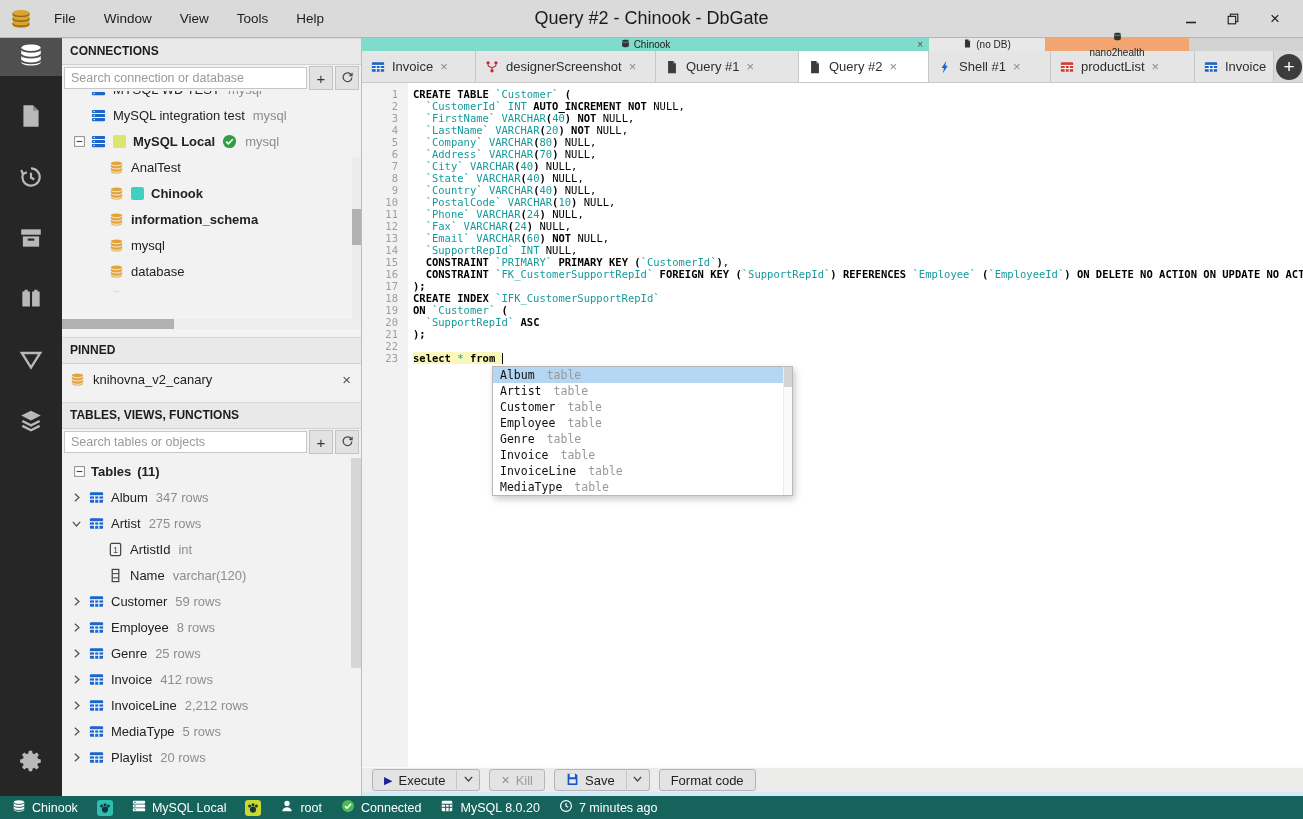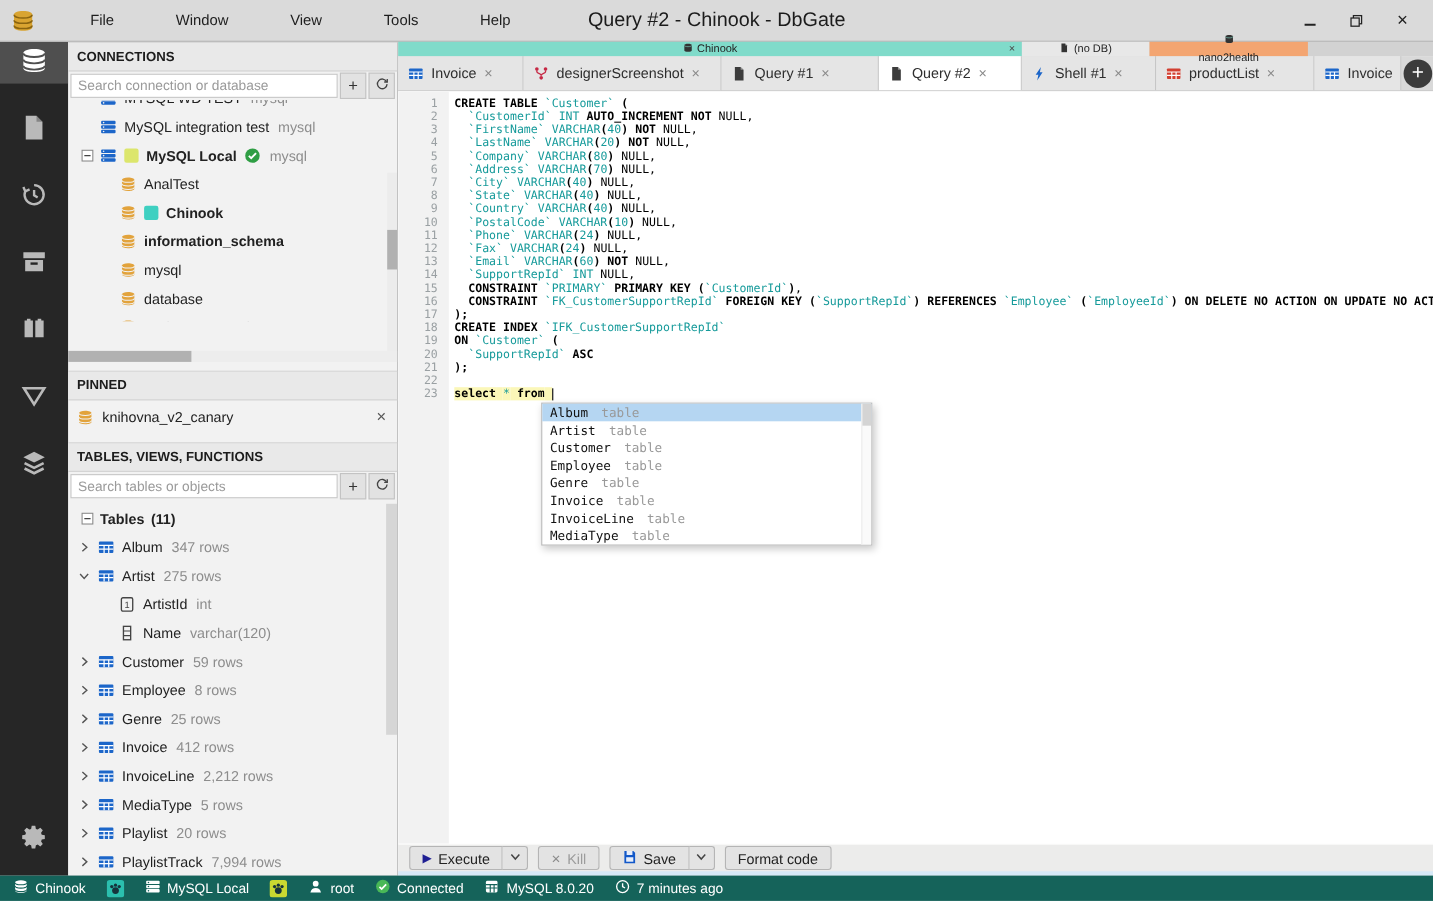--- a/index.html
+++ b/index.html
@@ -2,21 +2,21 @@
 <html><head>
 <meta charset="utf-8">
 <style>
   html,body{margin:0;padding:0;}
   body{width:1303px;height:819px;overflow:hidden;font-family:"Liberation Sans",sans-serif;background:#d4d4d4;-webkit-font-smoothing:antialiased;}
   .window{width:1303px;height:819px;display:flex;flex-direction:column;}
   
   .titlebar{height:38px;background:#dadada;border-bottom:1px solid #b5b5b5;display:flex;align-items:center;position:relative;box-sizing:border-box;flex:none;}
   .app-logo{width:22px;height:24px;margin-left:10px;display:flex;}
   .menus{display:flex;gap:28px;margin-left:22px;font-size:13.5px;color:#1d1d1d;}
-  .menus span{cursor:default;margin-left:28px;}
+  .menus span{cursor:default;}
   .tb-title{position:absolute;left:50%;transform:translateX(-50%);font-size:18px;color:#1b1b1b;}
   .winctl{margin-left:auto;display:flex;align-items:center;gap:26px;padding-right:20px;color:#222;}
   .winctl .wc{width:16px;height:16px;display:flex;align-items:center;justify-content:center;font-size:17px;}
   
   .app{flex:1;display:flex;min-height:0;}
   .rail{width:62px;background:#262626;display:flex;flex-direction:column;align-items:stretch;flex:none;}
   .rail-btn{height:38px;display:flex;align-items:center;justify-content:center;color:#b9b9b9;margin-bottom:23px;}
   .rail-btn.active{background:#4f4f4f;color:#fff;margin-bottom:23px;}
   .rail-btn svg{width:26px;height:26px;}
   .rail-spacer{flex:1;}
@@ -603,38 +603,20 @@
                   <line x1="1" y1="6.2" x2="15" y2="6.2"></line>
                   <line x1="1" y1="9.8" x2="15" y2="9.8"></line>
                   <line x1="6" y1="6.2" x2="6" y2="13.5"></line>
                   <line x1="10.5" y1="6.2" x2="10.5" y2="13.5"></line>
                 </g>
               </svg>
             </span>
             <span class="lbl">Playlist</span>
             <span class="suffix">20 rows</span>
           </div>
-          <div class="row">
-            <span class="chev"><svg viewBox="0 0 16 16">
-                <path d="M6 3.5 11 8l-5 4.5" stroke="#555" stroke-width="1.6" fill="none"></path>
-              </svg></span>
-            <span class="ic">
-              <svg viewBox="0 0 16 16">
-                <rect x="1" y="2.5" width="14" height="11" rx="1" fill="#1c66c9"></rect>
-                <g stroke="#fff" stroke-width="1.2">
-                  <line x1="1" y1="6.2" x2="15" y2="6.2"></line>
-                  <line x1="1" y1="9.8" x2="15" y2="9.8"></line>
-                  <line x1="6" y1="6.2" x2="6" y2="13.5"></line>
-                  <line x1="10.5" y1="6.2" x2="10.5" y2="13.5"></line>
-                </g>
-              </svg>
-            </span>
-            <span class="lbl">PlaylistTrack</span>
-            <span class="suffix">7,994 rows</span>
-          </div>
           <div class="tv-scroll"></div>
         </div>
     </div>
 
     <div class="main">
       <div class="tabgroups" id="tabgroups">
           <div class="tg" style="width: 567px; background: rgb(128, 219, 202);">
             <span><svg viewBox="0 0 16 16">
                 <path fill="#333" d="M8 1.5c-3.6 0-6 1-6 2.2v8.6c0 1.2 2.4 2.2 6 2.2s6-1 6-2.2V3.7c0-1.2-2.4-2.2-6-2.2z"></path>
                 <g fill="none" stroke="#80dbca" stroke-width="1">

